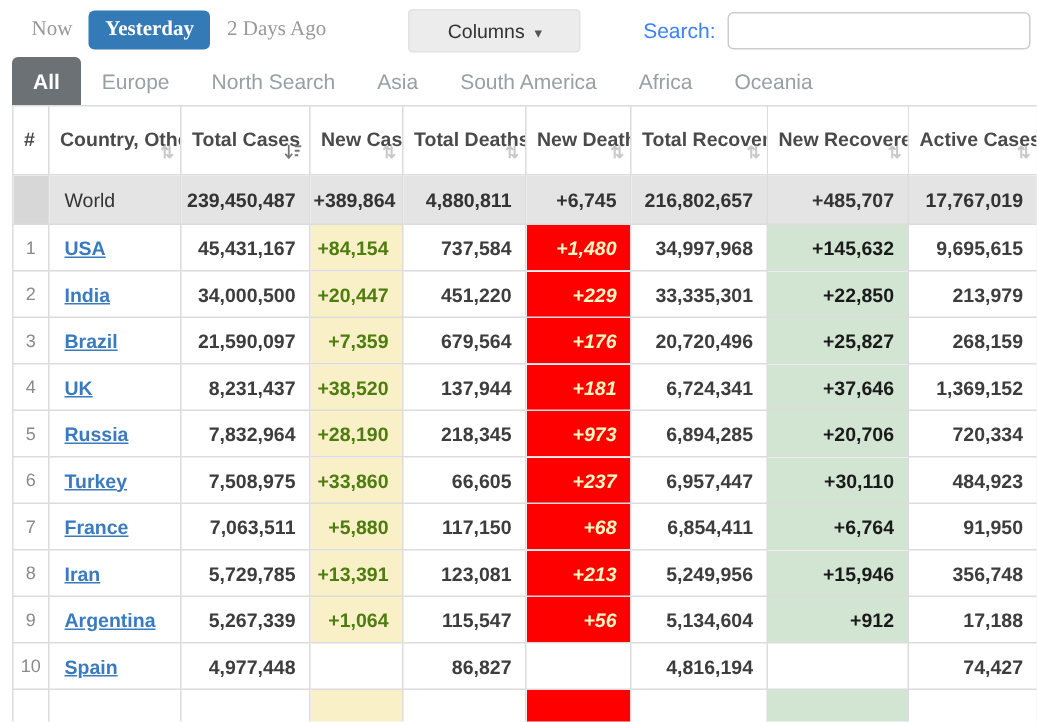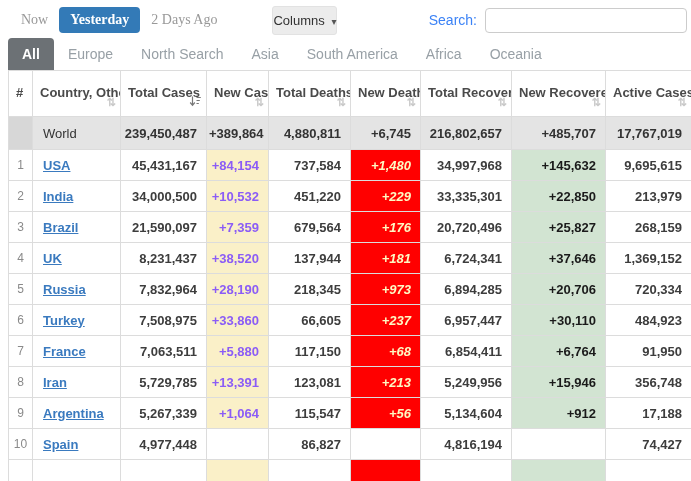--- a/index.html
+++ b/index.html
@@ -11,21 +11,21 @@
     width:691px;height:481px;overflow:hidden;background:#fff;
     font-family:"Liberation Sans", sans-serif;
   }
   
   .toolbar{display:flex;align-items:center;padding:7px 4px 3px 10px;height:36px;}
   .time-group{display:flex;align-items:center;font-family:Liberation Serif, serif;}
   .time-tab{border:none;background:transparent;color:#999;font-size:14px;padding:5px 11px;
     font-family:inherit;cursor:pointer;}
   .time-tab.active{background:var(--primary);color:#fff;font-weight:bold;border-radius:4px;}
   .columns-btn{margin-left:44px;background:#ececec;border:1px solid #e2e2e2;border-radius:3px;
-    color:#333;font-size:13px;padding:6px 0;font-family:inherit;cursor:pointer;}
+    color:#333;font-size:13px;padding:6px 25px;font-family:inherit;cursor:pointer;}
   .columns-btn .caret{font-size:10px;color:#555;margin-left:3px;}
   .search-group{margin-left:auto;display:flex;align-items:center;}
   .search-label{color:#3b82f6;font-size:14px;margin-right:8px;}
   .search-input{width:202px;height:25px;border:1px solid #ccc;border-radius:4px;padding:2px 6px;
     font-family:inherit;font-size:13px;}
   
   .continent-tabs{display:flex;align-items:center;margin:2px 0 0 8px;}
   .ctab{border:none;background:transparent;color:#98a0a6;font-size:14px;padding:8px 14px;
     font-family:inherit;cursor:pointer;}
   .ctab.active{background:var(--tabgray);color:#fff;font-weight:bold;border-radius:4px 4px 0 0;}
@@ -40,21 +40,21 @@
   tbody tr{height:31px;}
   tbody tr.world{height:33px;padding-left:15px;}
   td{padding:0 9px 0 2px;color:#3d3d3d;}
   td.num{text-align:right;font-weight:bold;}
   td.rank{text-align:center;color:#8a8a8a;font-size:12px;padding:0 2px;}
   td.country{padding-left:10px;text-align:left;}
   td.country a{color:#3a7abf;font-weight:bold;text-decoration:underline;cursor:pointer;}
   tr.world td{background:#e4e4e4;color:#333;font-weight:bold;}
   tr.world td.rank{background:#d7d7d7;}
   tr.world td.country{font-weight:normal;}
-  .cell-yellow{background:var(--yellow);color:#8b5cf6;}
+  .cell-yellow{background:var(--yellow);color:#4d7c0f;}
   .cell-red{background:var(--red);color:#fef9c3;font-style:italic;}
   .cell-green{background:var(--green);color:#1a1a1a;}
 </style>
 </head>
 <body>
 
 <div class="toolbar">
   <div class="time-group">
     <button class="time-tab">Now</button>
     <button class="time-tab active">Yesterday</button>
@@ -130,21 +130,21 @@
         <td class="num">737,584</td>
         <td class="num cell-red">+1,480</td>
         <td class="num">34,997,968</td>
         <td class="num cell-green">+145,632</td>
         <td class="num">9,695,615</td>
       </tr>
       <tr>
         <td class="rank">2</td>
         <td class="country"><a>India</a></td>
         <td class="num">34,000,500</td>
-        <td class="num cell-yellow">+10,532</td>
+        <td class="num cell-yellow">+20,447</td>
         <td class="num">451,220</td>
         <td class="num cell-red">+229</td>
         <td class="num">33,335,301</td>
         <td class="num cell-green">+22,850</td>
         <td class="num">213,979</td>
       </tr>
       <tr>
         <td class="rank">3</td>
         <td class="country"><a>Brazil</a></td>
         <td class="num">21,590,097</td>

